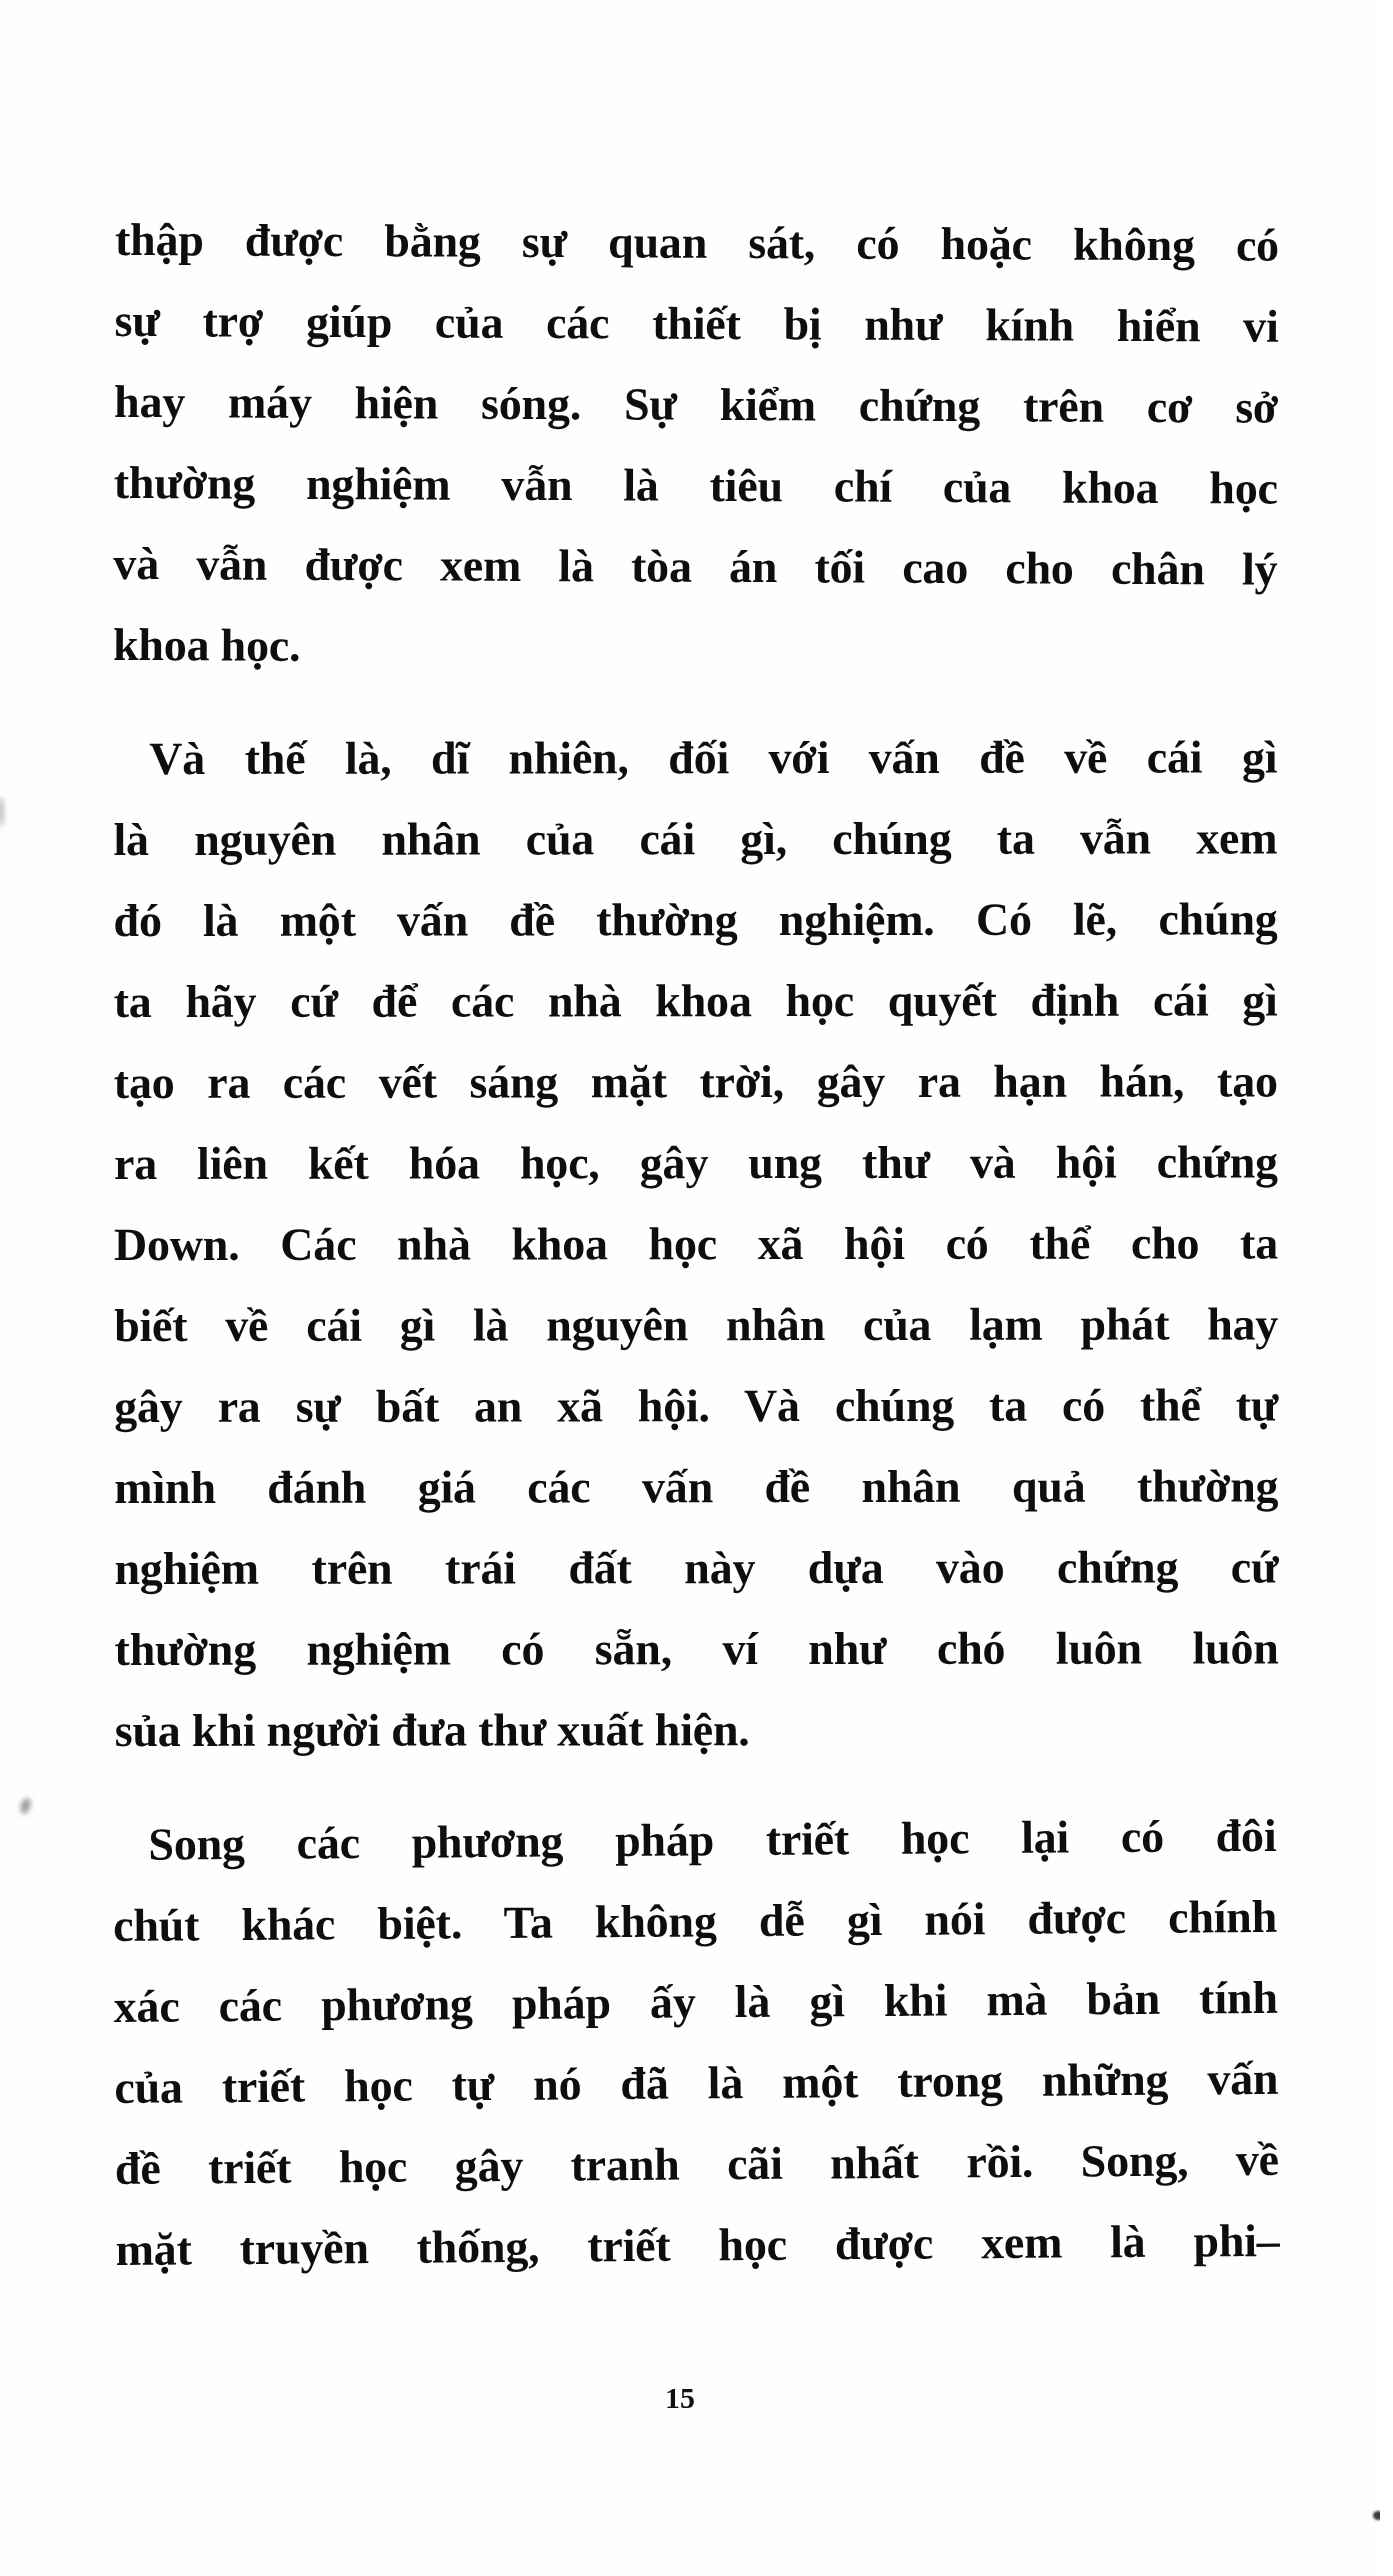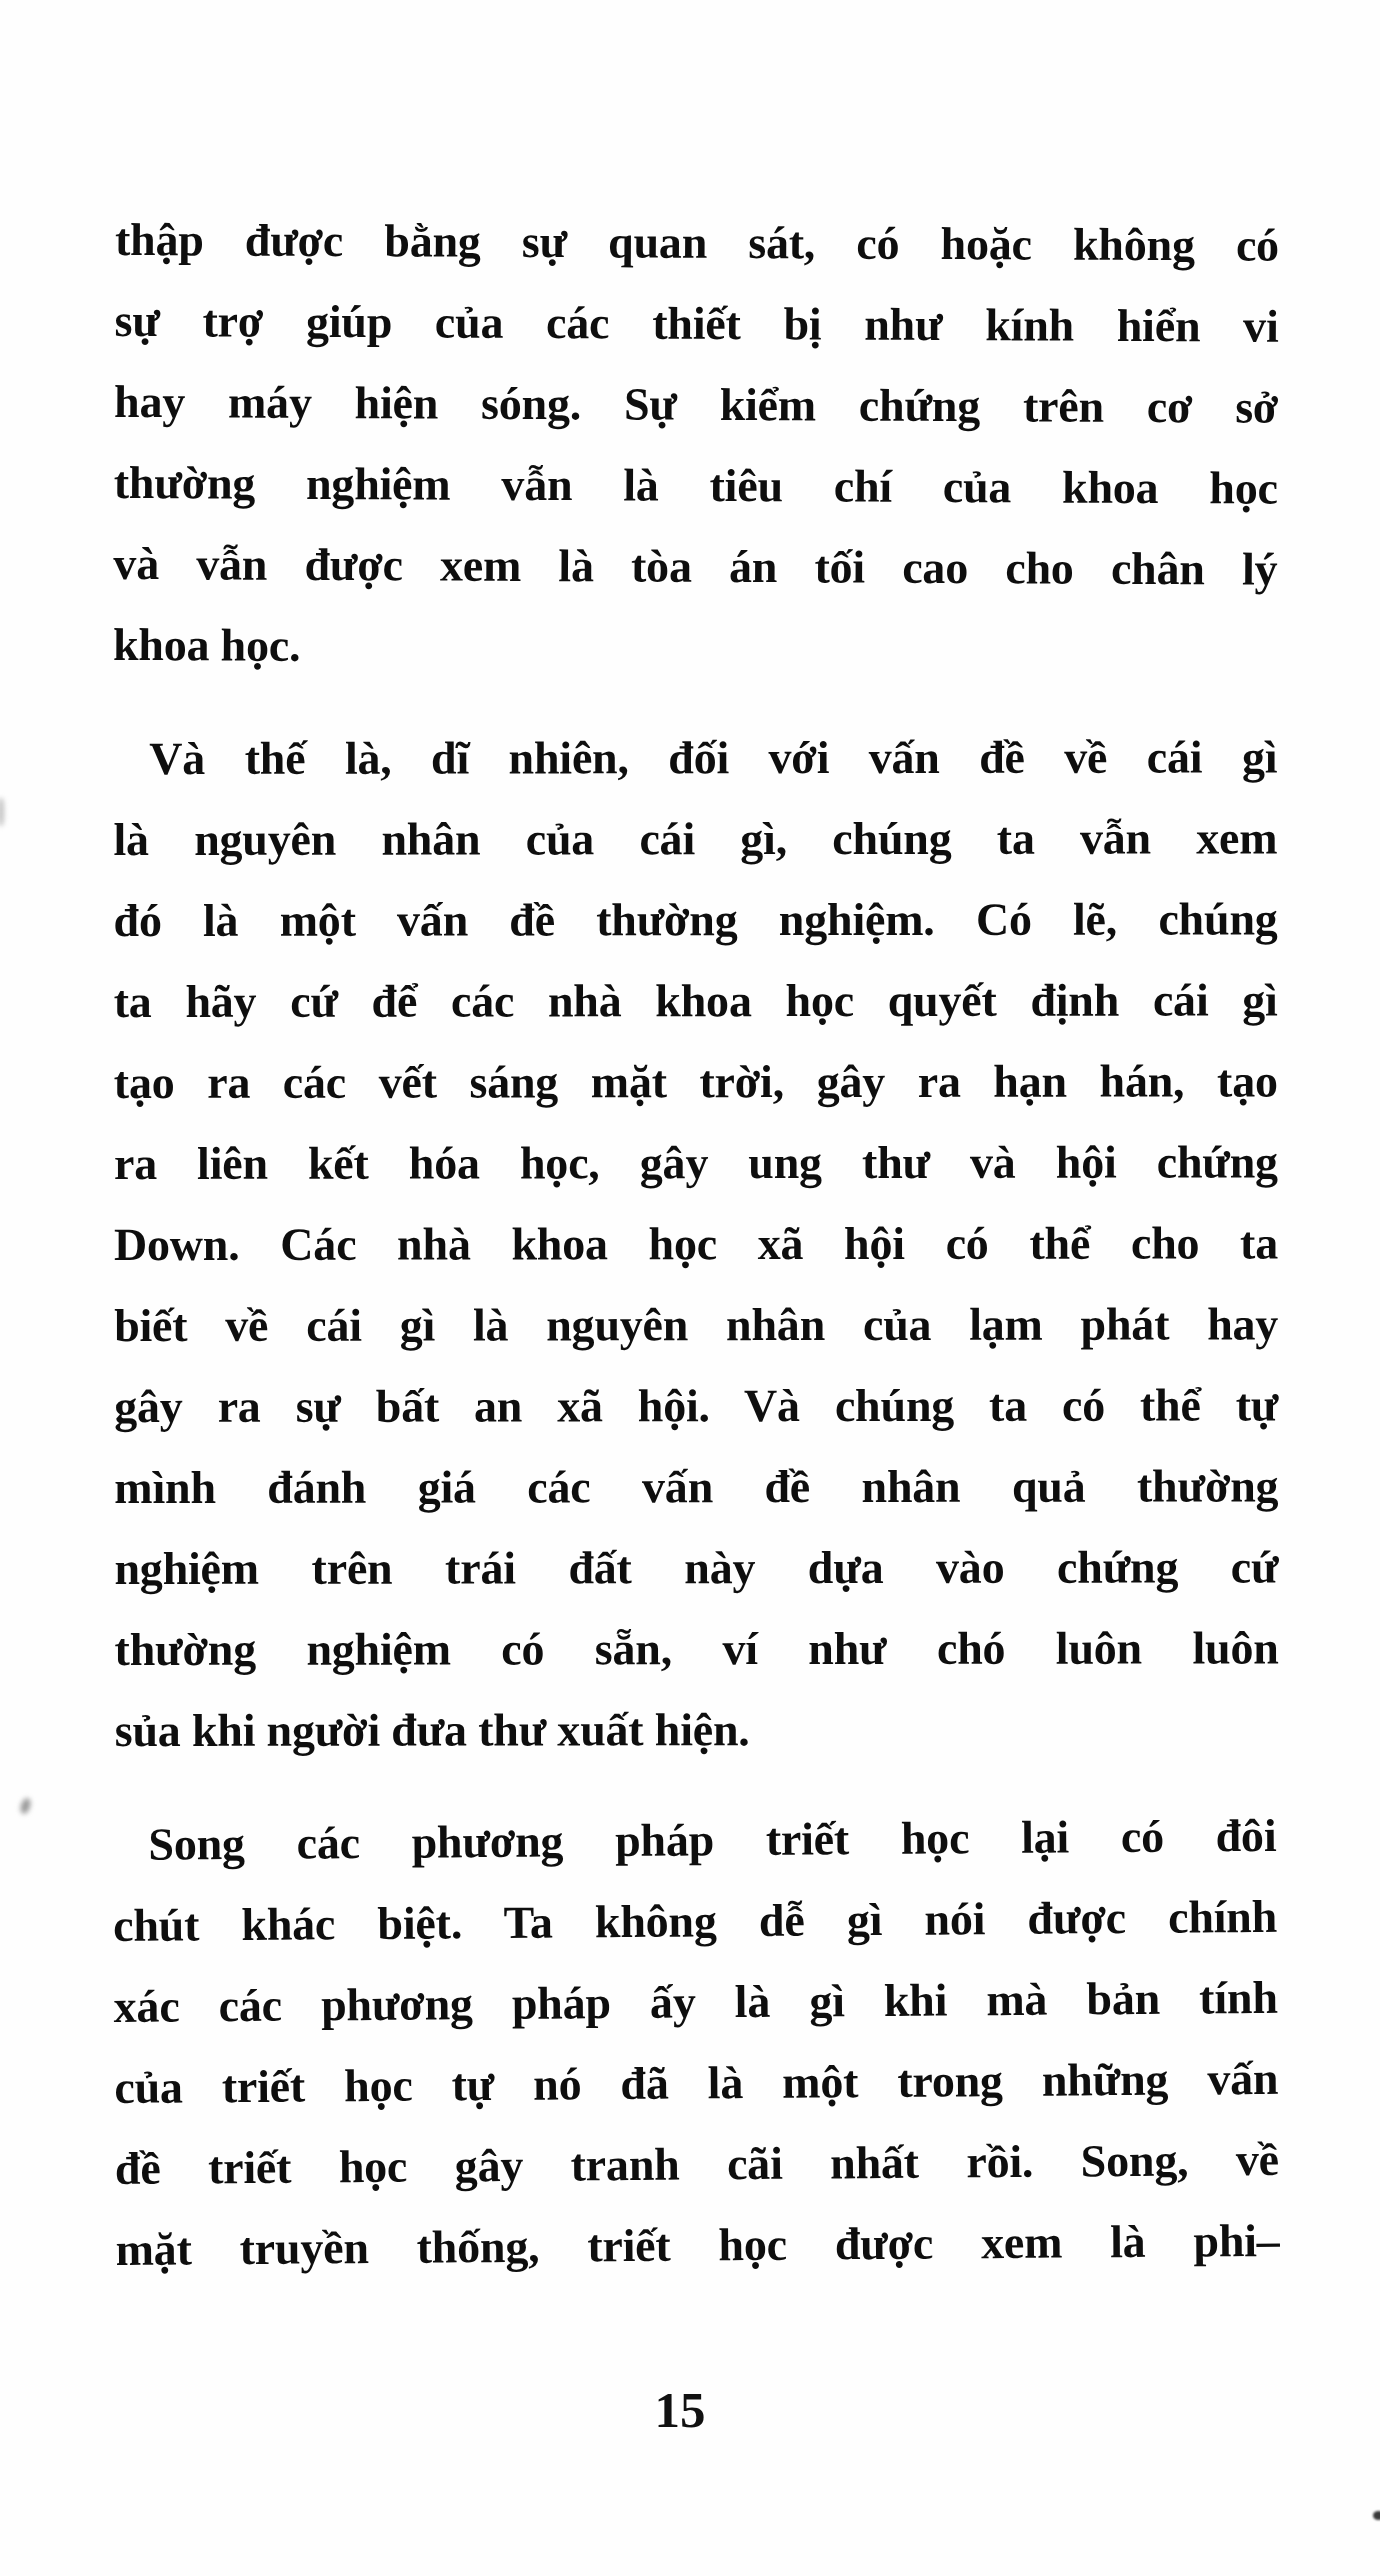--- a/index.html
+++ b/index.html
@@ -46,21 +46,21 @@
   }
   .line.indent {
     text-indent: 36px;
   }
   .page-number {
     position: absolute;
     top: 2381px;
     left: 114px;
     width: 1132px;
     text-align: center;
-    font-size: 51px;
+    font-size: 30px;
     font-weight: bold;
     color: #111;
   }
   
   .smudge-left-1 {
     position: absolute;
     left: 21px;
     top: 1798px;
     width: 9px;
     height: 16.3px;

